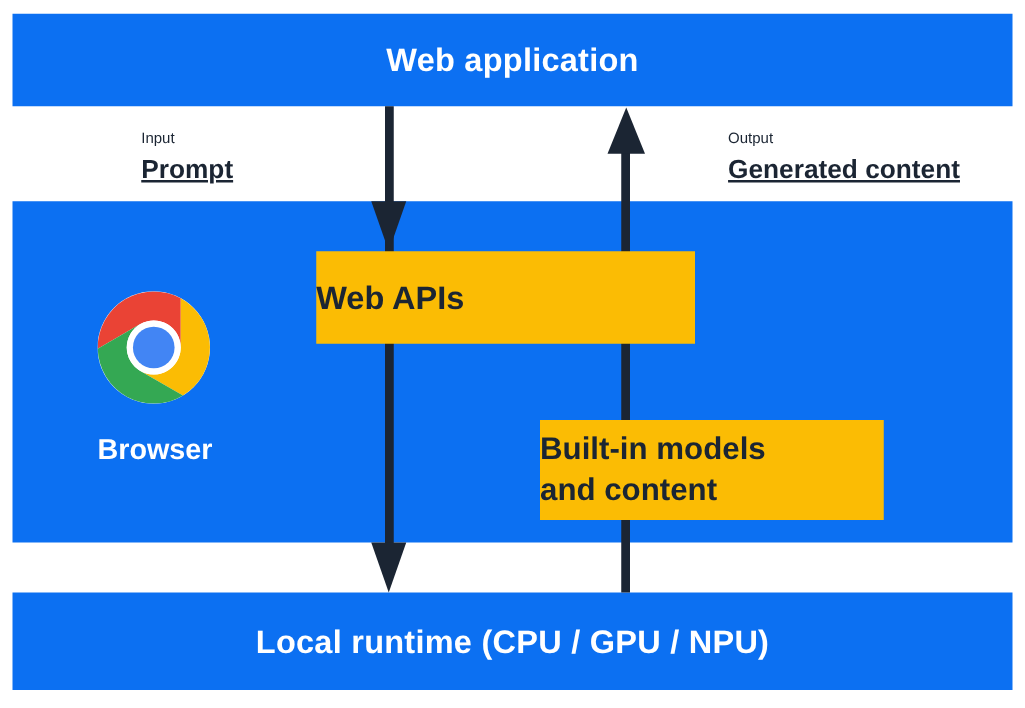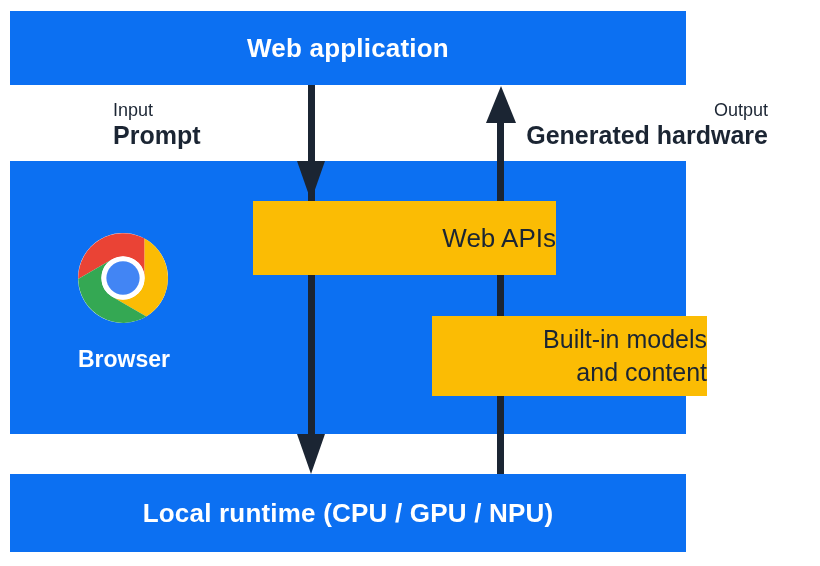--- a/index.html
+++ b/index.html
@@ -2,51 +2,51 @@
 <html style="--color-blue: #0C70F2; --color-yellow: #FBBC04; --color-dark: #1B2533; --color-chrome_red: #EA4335; --color-chrome_green: #34A853; --color-chrome_yellow: #FBBC04; --color-chrome_blue: #4285F4;"><head>
 <meta charset="utf-8">
 <style>
   html,body{margin:0;padding:0;background:#fff;}
   .canvas{
     position:relative;width:820px;height:566px;background:#fff;overflow:hidden;
     font-family:"Liberation Sans",sans-serif;
   }
   .abs{position:absolute;}
   .bar{
-    position:absolute;left:10px;width:676px;background:var(--color-blue);
+    position:absolute;left:10px;width:800px;background:var(--color-blue);
     display:flex;align-items:center;justify-content:center;
   }
   .top-bar{top:11px;height:74px;}
   .mid-panel{top:161px;height:273px;}
   .bottom-bar{top:474px;height:78px;}
   .bar-label{
     color:#fff;font-size:26px;font-weight:700;letter-spacing:.2px;
   }
   .io-group{position:absolute;top:99px;color:var(--color-dark);}
   .io-left{left:113px;text-align:left;}
-  .io-right{right:52px;text-align:right;}
-  .io-caption{font-size:18px;font-weight:400;line-height:23px;}
-  .io-value{font-size:25px;font-weight:700;line-height:27px;}
+  .io-right{right:52px;}
+  .io-caption{font-size:12px;font-weight:400;line-height:23px;}
+  .io-value{font-size:21px;font-weight:700;line-height:27px;text-decoration:underline;}
   .vline{position:absolute;width:7px;background:var(--color-dark);}
   .down-line{left:308px;top:85px;height:355px;}
   .up-line{left:497px;top:120px;height:354px;}
   .tri{position:absolute;width:0;height:0;}
   .tri-down{border-left:14px solid transparent;border-right:14px solid transparent;
             border-top:40px solid var(--color-dark);}
   .tri-down-upper{left:297px;top:161px;}
   .tri-down-lower{left:297px;top:434px;}
   .tri-up{left:486px;top:86px;border-left:15px solid transparent;
           border-right:15px solid transparent;border-bottom:37px solid var(--color-dark);}
   .ybox{
     position:absolute;background:var(--color-yellow);color:var(--color-dark);
-    display:flex;flex-direction:column;align-items:flex-end;justify-content:center;
-    font-weight:400;text-align:center;
+    display:flex;flex-direction:column;align-items:flex-start;justify-content:center;
+    font-weight:700;text-align:center;
   }
   .web-apis-box{left:253px;top:201px;width:303px;height:74px;font-size:26px;}
-  .builtin-box{left:432px;top:316px;width:275px;height:80px;font-size:25px;line-height:33px;}
+  .builtin-box{left:432px;top:336px;width:275px;height:80px;font-size:25px;line-height:33px;}
   .chrome-icon{left:78px;top:233px;width:90px;height:90px;}
   .browser-label{
     left:54px;top:346px;width:140px;text-align:center;color:#fff;
     font-size:23px;font-weight:700;
   }
 </style>
 </head>
 <body>
 
 <div class="canvas">
@@ -61,21 +61,21 @@
     <span class="bar-label">Local runtime (CPU / GPU / NPU)</span>
   </div>
 
   <div class="io-group io-left">
     <div class="io-caption">Input</div>
     <div class="io-value">Prompt</div>
   </div>
 
   <div class="io-group io-right">
     <div class="io-caption">Output</div>
-    <div class="io-value">Generated hardware</div>
+    <div class="io-value">Generated content</div>
   </div>
 
   <div class="vline down-line"></div>
   <div class="vline up-line"></div>
 
   <div class="tri tri-down tri-down-upper"></div>
   <div class="tri tri-down tri-down-lower"></div>
   <div class="tri tri-up"></div>
 
   <div class="ybox web-apis-box">

